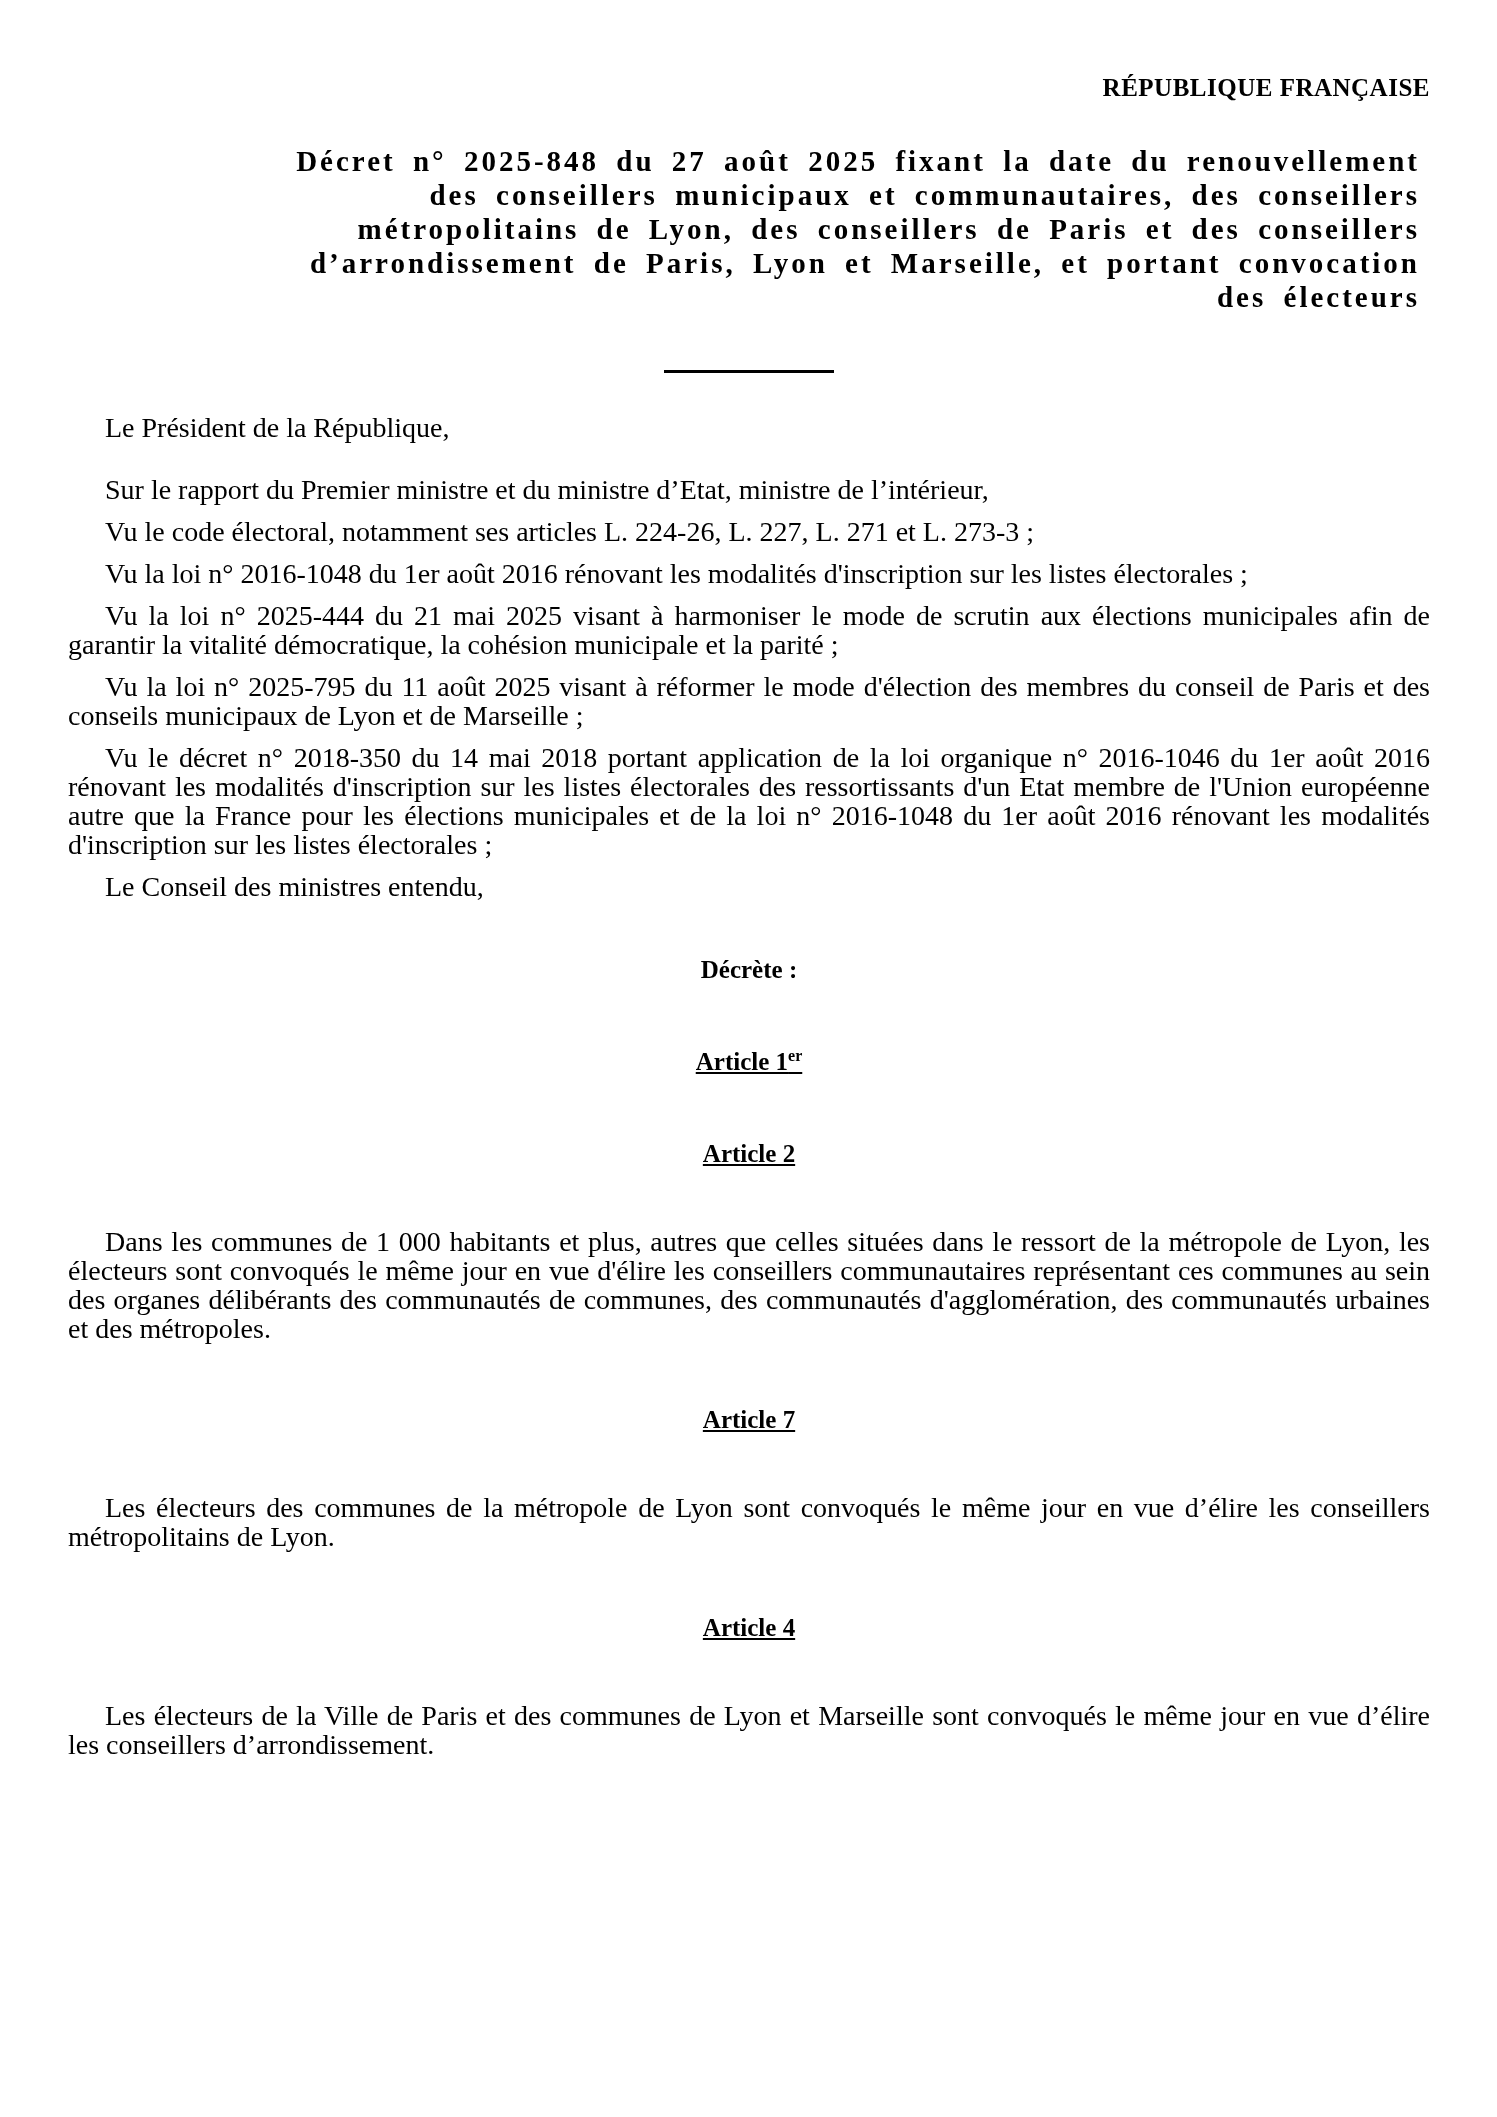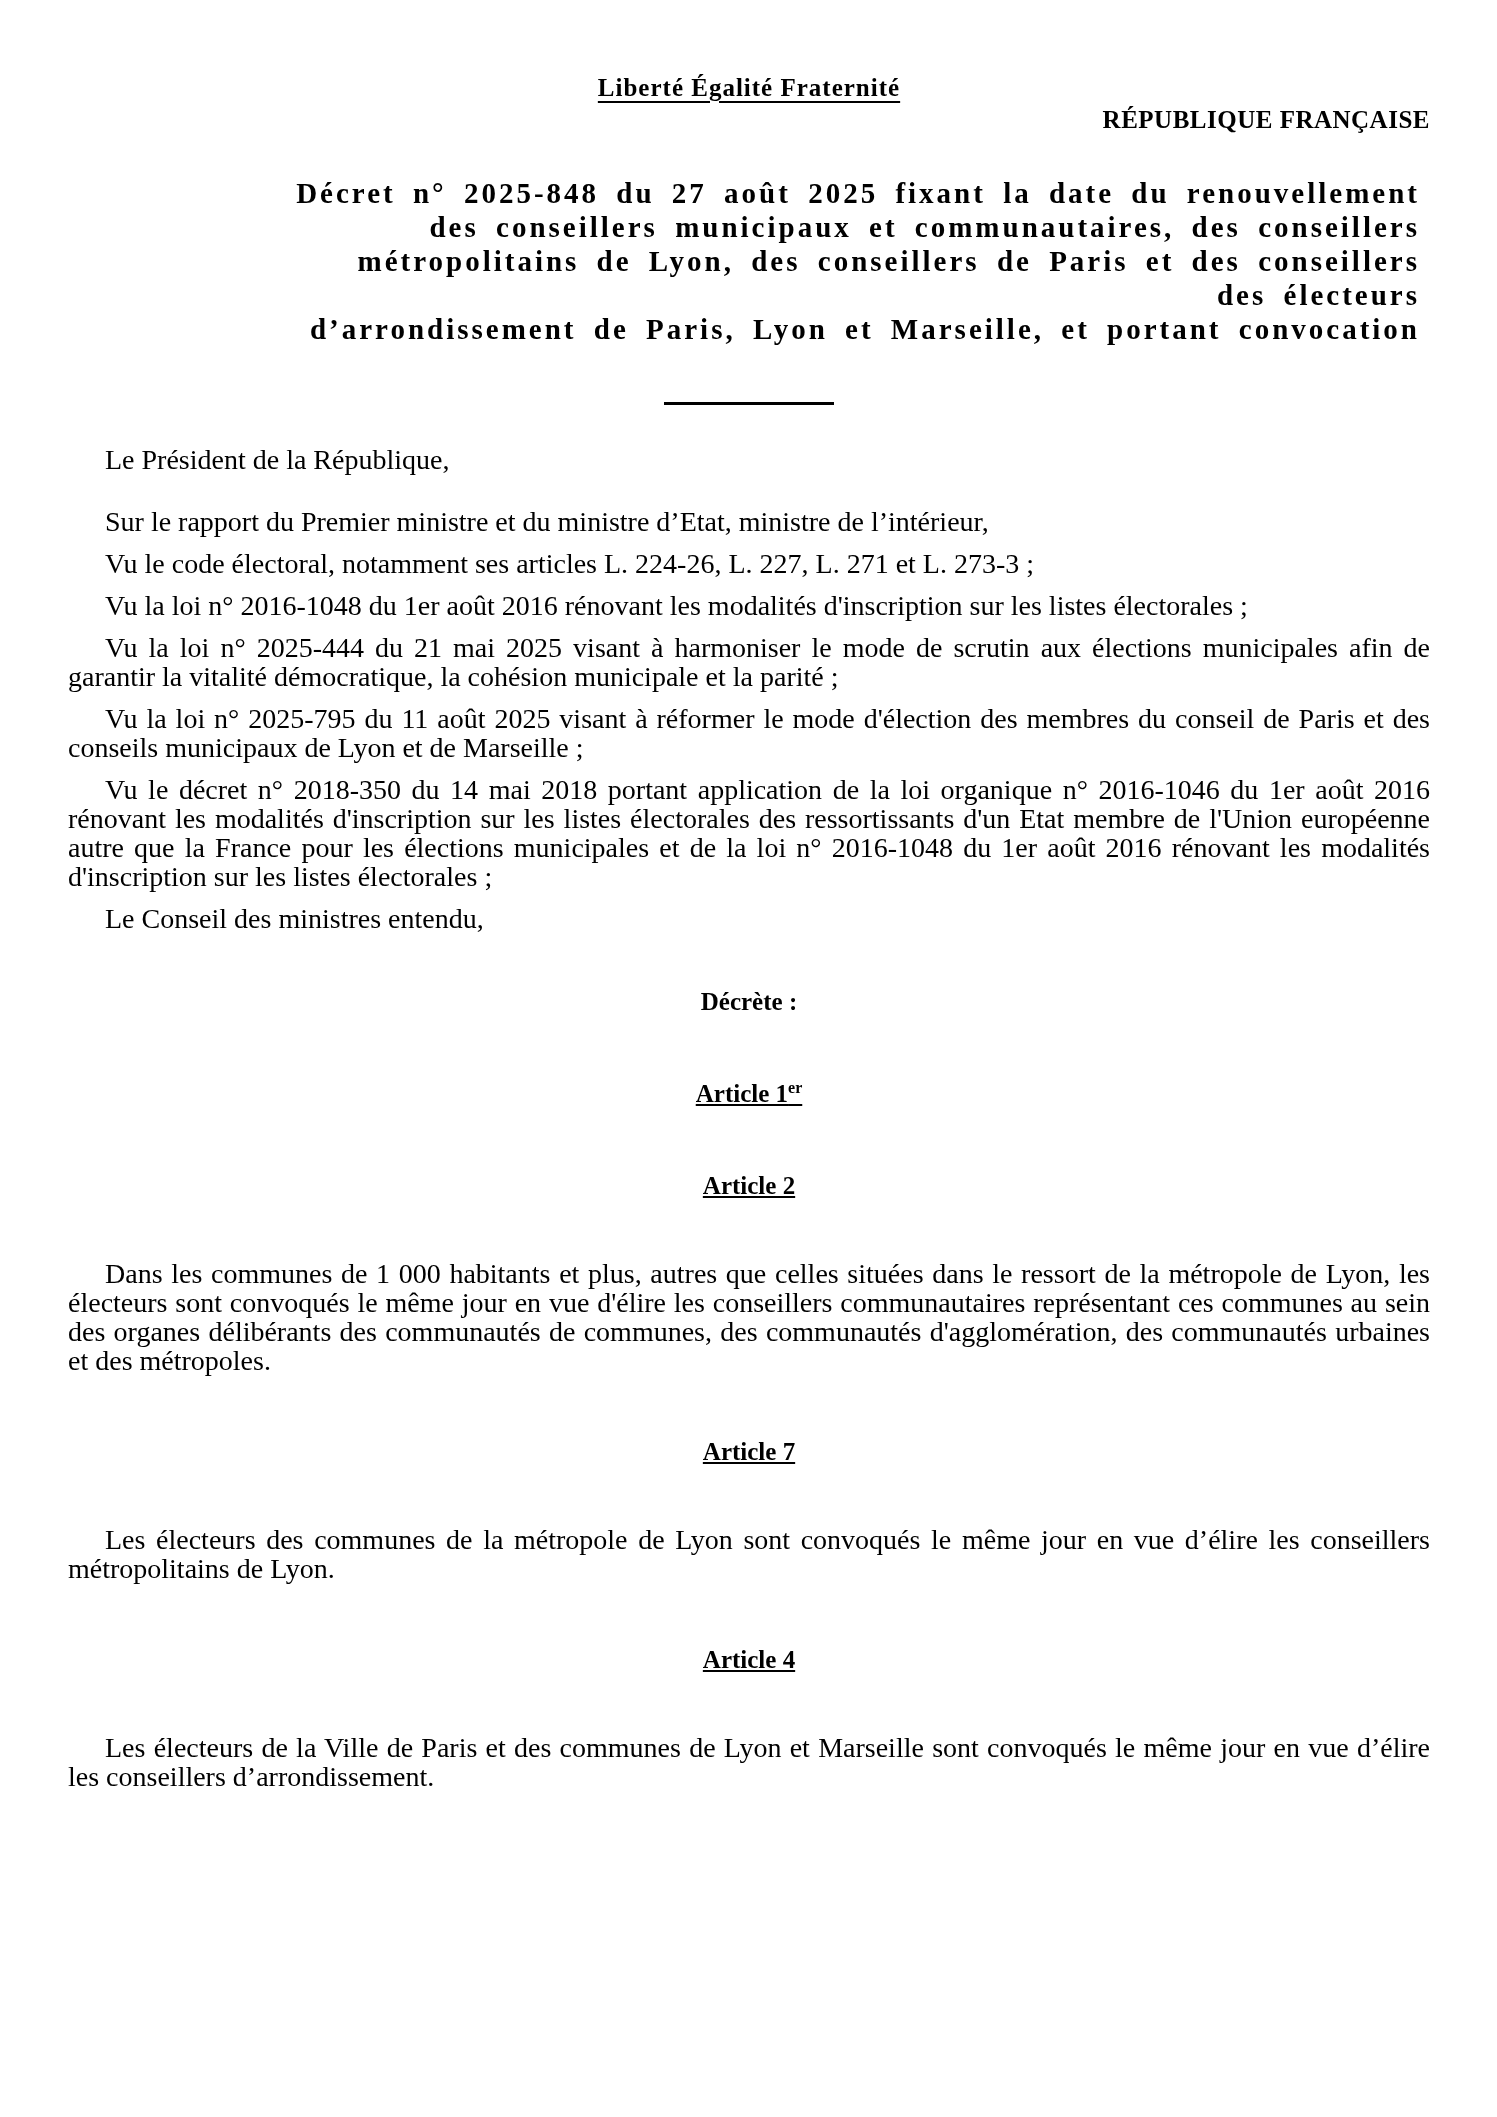--- a/index.html
+++ b/index.html
@@ -90,30 +90,29 @@
     margin-top: 58px;
     margin-bottom: 0;
   }
 </style>
 </head>
 <body>
 
 <div class="page">
 
   <header>
-    <div class="motto">Liberté Égalité Fraternité</div>
     <div class="republic">RÉPUBLIQUE FRANÇAISE</div>
   </header>
 
   <h1 class="doc-title" id="doc-title">
       <div class="title-line">Décret n° 2025-848 du 27 août 2025 fixant la date du renouvellement</div>
       <div class="title-line">des conseillers municipaux et communautaires, des conseillers</div>
       <div class="title-line">métropolitains de Lyon, des conseillers de Paris et des conseillers</div>
+      <div class="title-line">d’arrondissement de Paris, Lyon et Marseille, et portant convocation</div>
       <div class="title-line">des électeurs</div>
-      <div class="title-line">d’arrondissement de Paris, Lyon et Marseille, et portant convocation</div>
     </h1>
 
   <div class="divider"></div>
 
   <section id="preamble">
       <p class="body-text">Le Président de la République,</p>
       <p class="body-text">Sur le rapport du Premier ministre et du ministre d’Etat, ministre de l’intérieur,</p>
       <p class="body-text">Vu le code électoral, notamment ses articles L. 224-26, L. 227, L. 271 et L. 273-3 ;</p>
       <p class="body-text">Vu la loi n° 2016-1048 du 1er août 2016 rénovant les modalités d'inscription sur les listes électorales ;</p>
       <p class="body-text">Vu la loi n° 2025-444 du 21 mai 2025 visant à harmoniser le mode de scrutin aux élections municipales afin de garantir la vitalité démocratique, la cohésion municipale et la parité ;</p>

